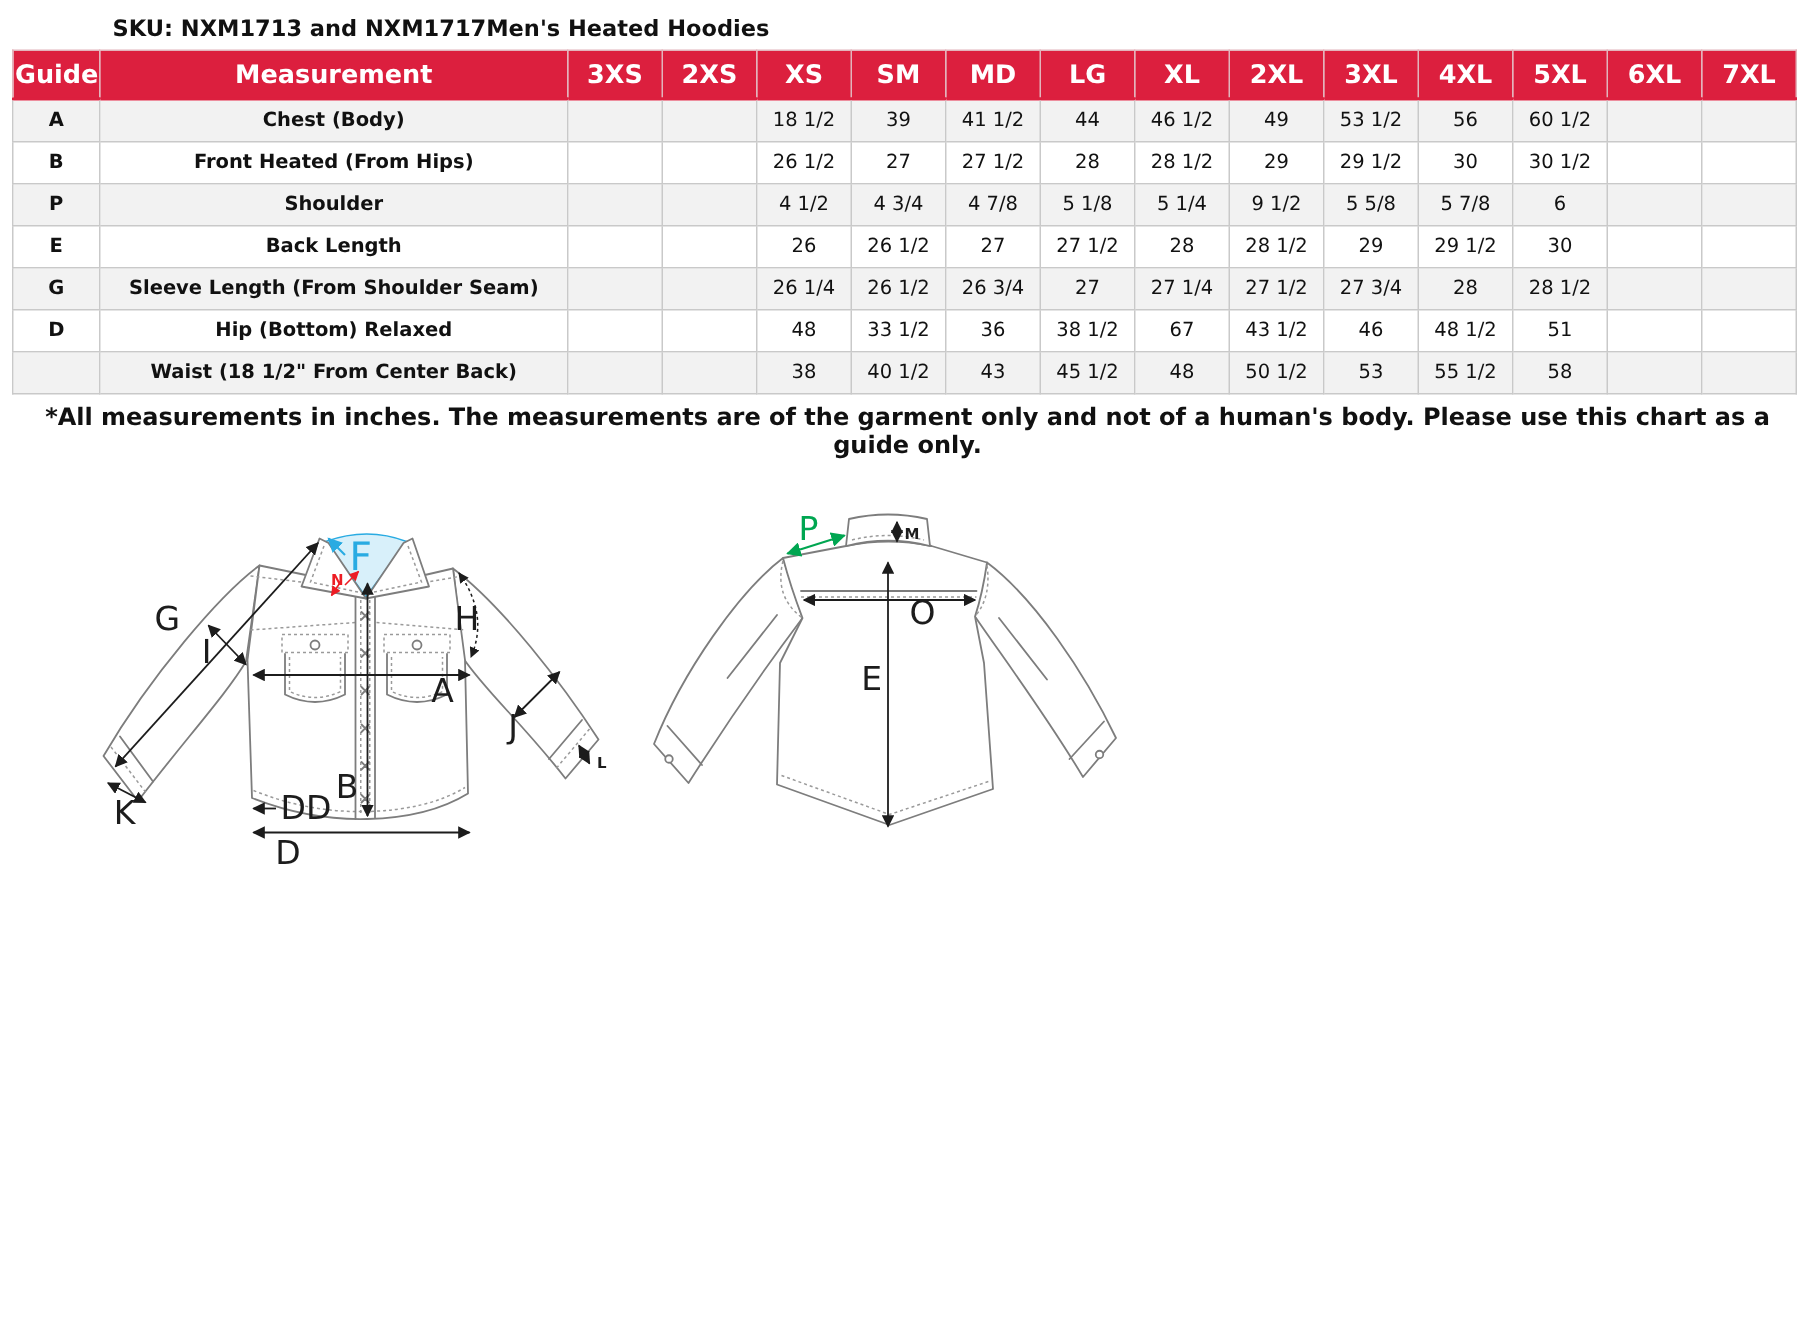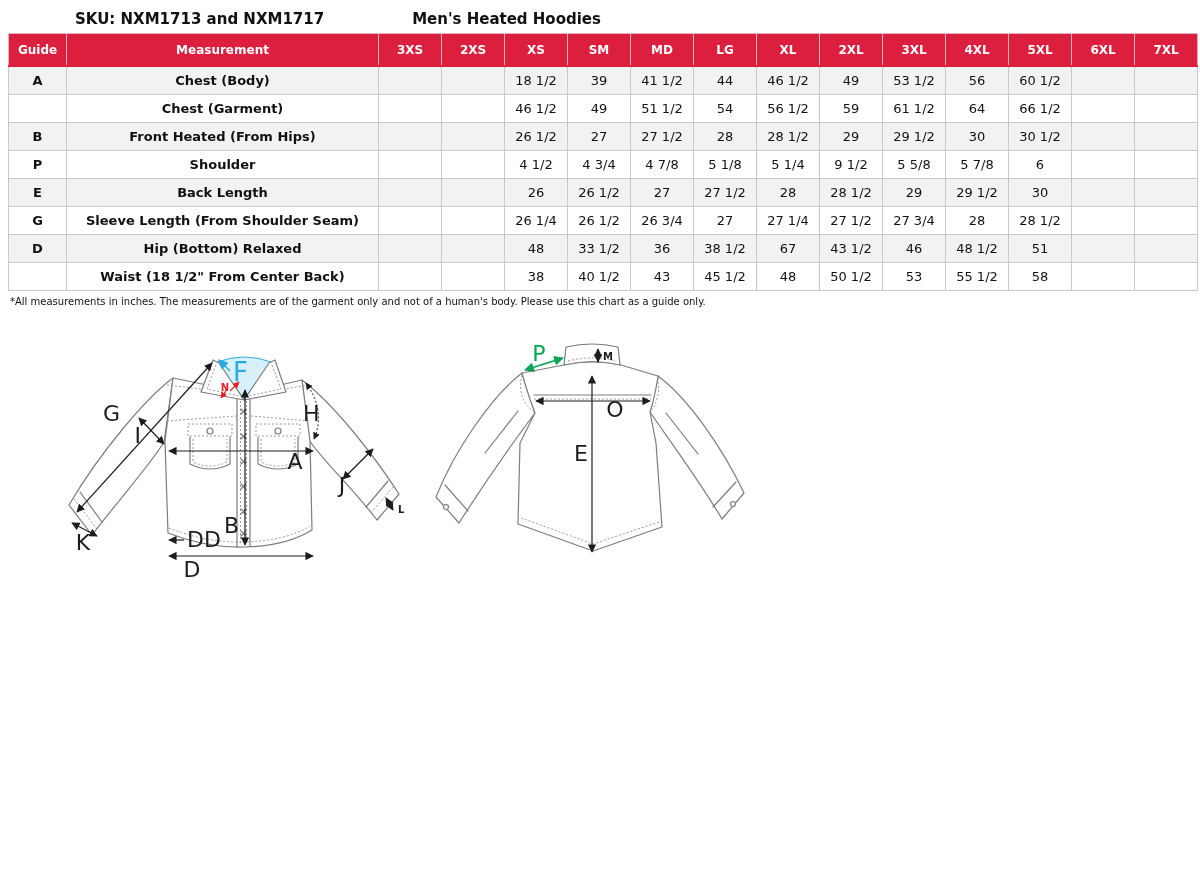--- a/index.html
+++ b/index.html
@@ -1,23 +1,23 @@
 <!DOCTYPE html>
 <html style="--header-bg: #DC1F3E; --header-text: #FFFFFF; --row-alt: #F2F2F2; --grid-line: #C9C9C9; --outline: #7D7D7D; --label-f: #29ABE2; --collar-fill: #D8F0FA; --label-n: #ED1C24; --label-p: #00A651;"><head>
 <meta charset="utf-8">
 <style>
   html,body{margin:0;padding:0;background:#fff;}
   body{width:1200px;height:878px;font-family:"DejaVu Sans","Liberation Sans",sans-serif;color:#111;position:relative;overflow:hidden;}
-  .titlebar{display:flex;padding:10px 0 5px 75px;font-weight:bold;font-size:15px;gap:88px;}
+  .titlebar{display:flex;padding:10px 0 5px 75px;font-weight:bold;font-size:15px;}
   .size-table{border-collapse:collapse;table-layout:fixed;margin-left:8px;width:1189px;}
-  .size-table th{background:var(--header-bg,#DC1F3E);color:var(--header-text,#fff);font-size:12px;font-weight:bold;height:29px;border:1px solid #e2b4bc;border-bottom:2px solid var(--header-bg,#DC1F3E);}
+  .size-table th{background:var(--header-bg,#DC1F3E);color:var(--header-text,#fff);font-size:17px;font-weight:bold;height:29px;border:1px solid #e2b4bc;border-bottom:2px solid var(--header-bg,#DC1F3E);}
   .size-table td{border:1px solid var(--grid-line,#c9c9c9);height:27px;text-align:center;font-size:13px;padding:0 2px;white-space:nowrap;overflow:hidden;}
   .size-table tbody tr:nth-child(odd){background:var(--row-alt,#F2F2F2);}
   .size-table td.guide,.size-table td.measurement{font-weight:bold;}
-  .footnote{margin:5px 0 0 10px;font-weight:normal;font-size:10px;}
+  .footnote{margin:5px 0 0 10px;font-weight:bold;font-size:16px;text-align:center;}
   .diagram{margin:30px 0 0 55px;}
   
   .ln{fill:#fff;stroke:var(--outline,#7d7d7d);stroke-width:1.2;stroke-linejoin:round;}
   .lno{fill:none;stroke:var(--outline,#7d7d7d);stroke-width:1.2;stroke-linejoin:round;stroke-linecap:round;}
   .st{fill:none;stroke:#9a9a9a;stroke-width:1;stroke-dasharray:2 2;}
   .arrow{stroke:#1c1c1c;stroke-width:1.2;fill:none;}
   .starrow{stroke:#1c1c1c;stroke-width:1;fill:none;stroke-dasharray:2 2;}
   text.dim{font-size:22px;fill:#1c1c1c;}
   text.sm{font-size:10px;fill:#1c1c1c;font-weight:bold;}
 </style>
@@ -74,37 +74,20 @@
         <td></td>
         <td>18 1/2</td>
         <td>39</td>
         <td>41 1/2</td>
         <td>44</td>
         <td>46 1/2</td>
         <td>49</td>
         <td>53 1/2</td>
         <td>56</td>
         <td>60 1/2</td>
-        <td></td>
-        <td></td>
-      </tr>
-      <tr>
-        <td class="guide"></td>
-        <td class="measurement">Chest (Garment)</td>
-        <td></td>
-        <td></td>
-        <td>46 1/2</td>
-        <td>49</td>
-        <td>51 1/2</td>
-        <td>54</td>
-        <td>56 1/2</td>
-        <td>59</td>
-        <td>61 1/2</td>
-        <td>64</td>
-        <td>66 1/2</td>
         <td></td>
         <td></td>
       </tr>
       <tr>
         <td class="guide">B</td>
         <td class="measurement">Front Heated (From Hips)</td>
         <td></td>
         <td></td>
         <td>26 1/2</td>
         <td>27</td>

